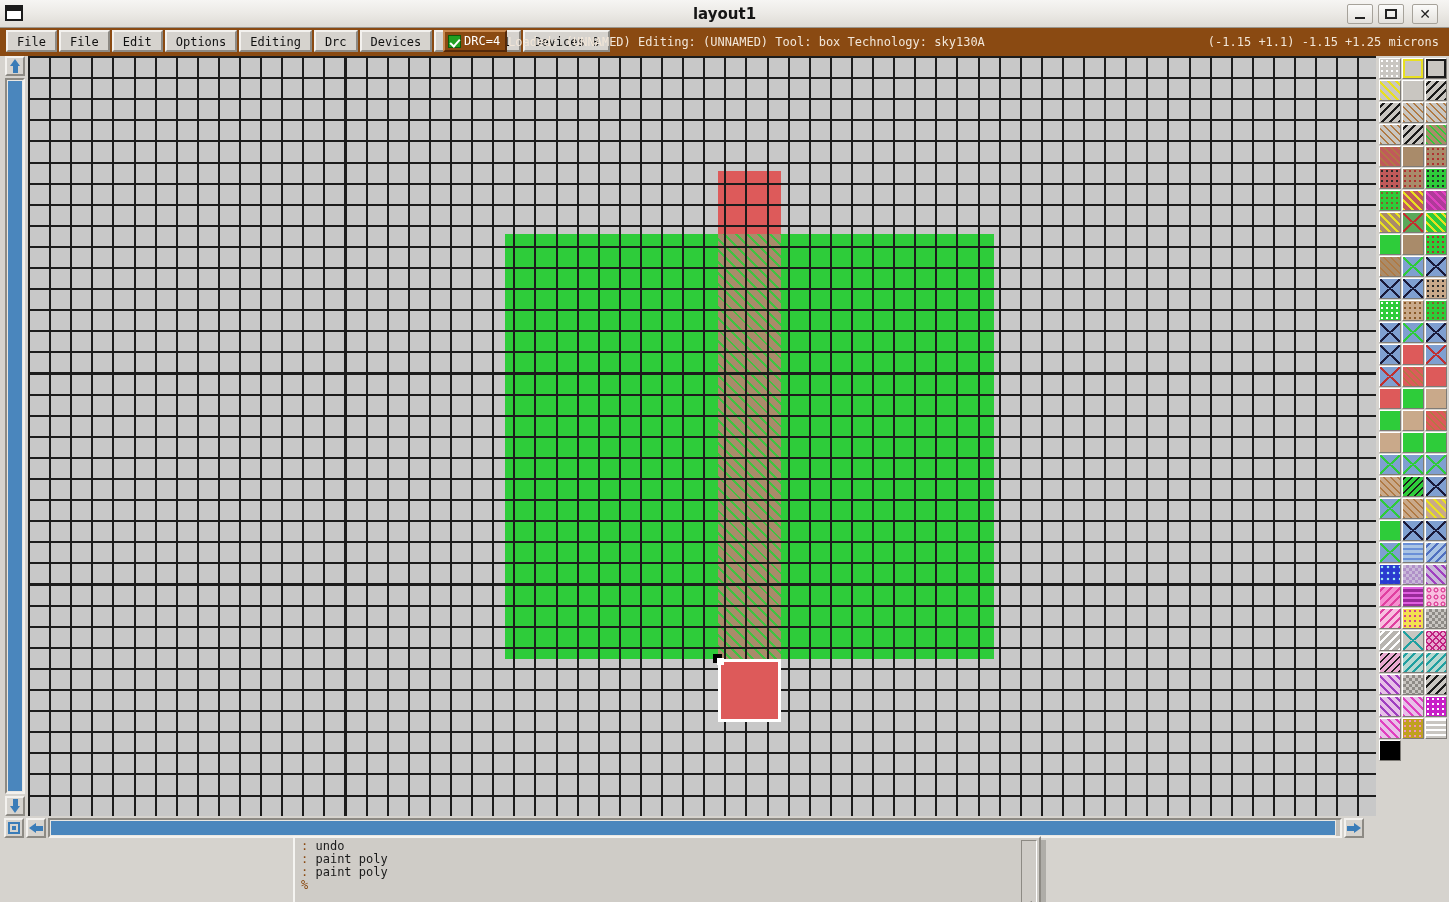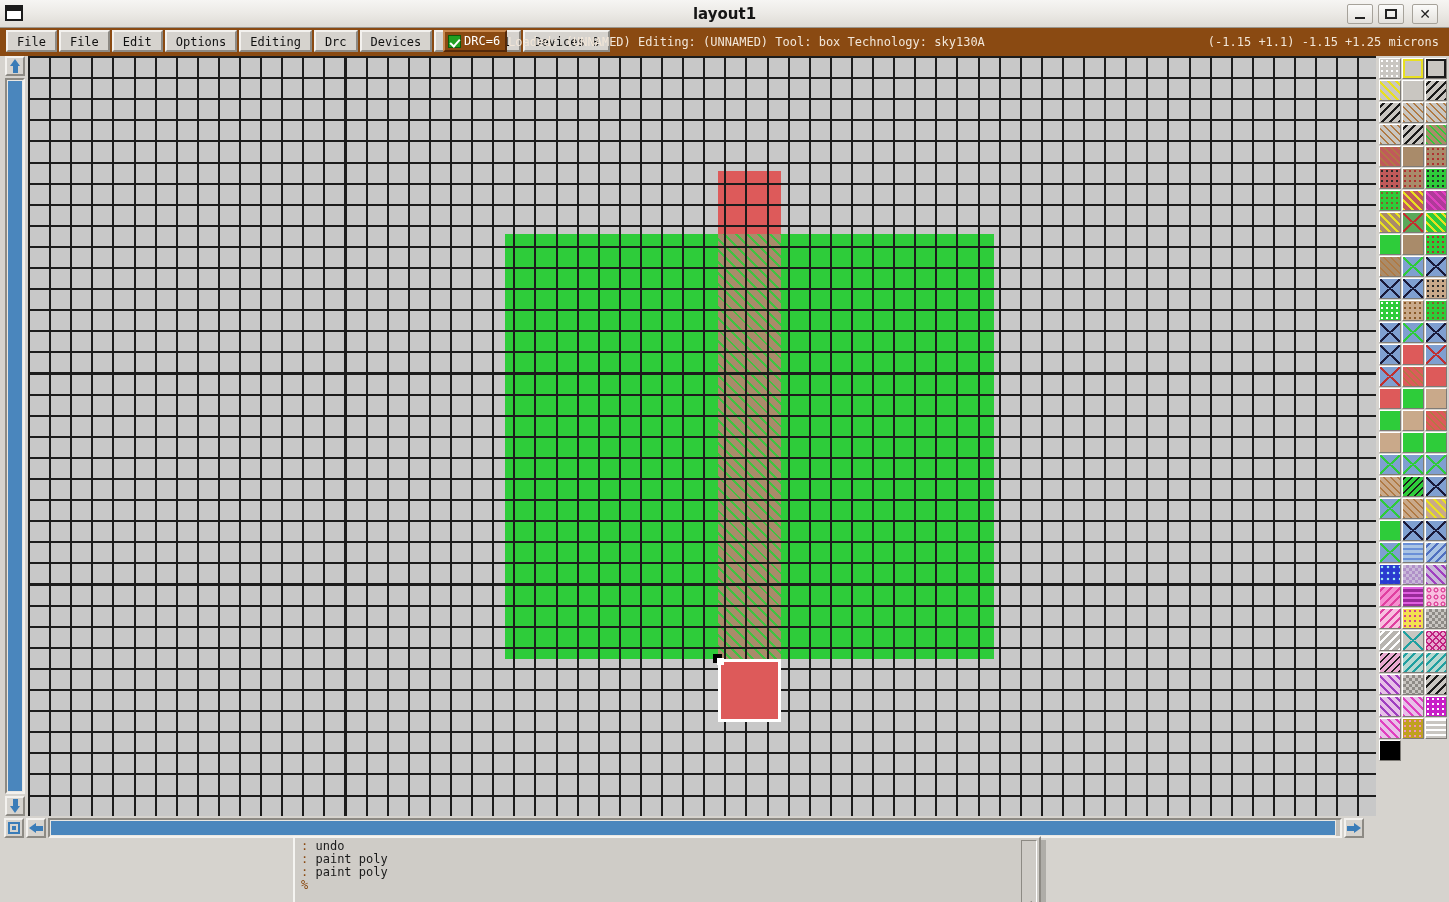--- a/index.html
+++ b/index.html
@@ -299,21 +299,21 @@
     <div class="menu-btn">Edit</div>
     <div class="menu-btn">Options</div>
     <div class="menu-btn">Editing</div>
     <div class="menu-btn">Drc</div>
     <div class="menu-btn">Devices</div>
     <div class="menu-btn">Devices 1</div>
     <div class="menu-btn">Devices 8</div>
   </div>
   <div id="drc-box">
     <div id="drc-check"></div>
-    <div id="drc-label">DRC=6</div>
+    <div id="drc-label">DRC=4</div>
   </div>
   <div id="status-text">Loaded: (UNNAMED) Editing: (UNNAMED) Tool: box   Technology: sky130A</div>
   <div id="coord-text">(-1.15 +1.1) -1.15 +1.25 microns</div>
 </div>
 
 <div id="workarea">
 
   <div id="vscroll">
     <div class="sb-arrow" id="vs-up">
       <div style="position:relative;width:12px;height:14px;">

